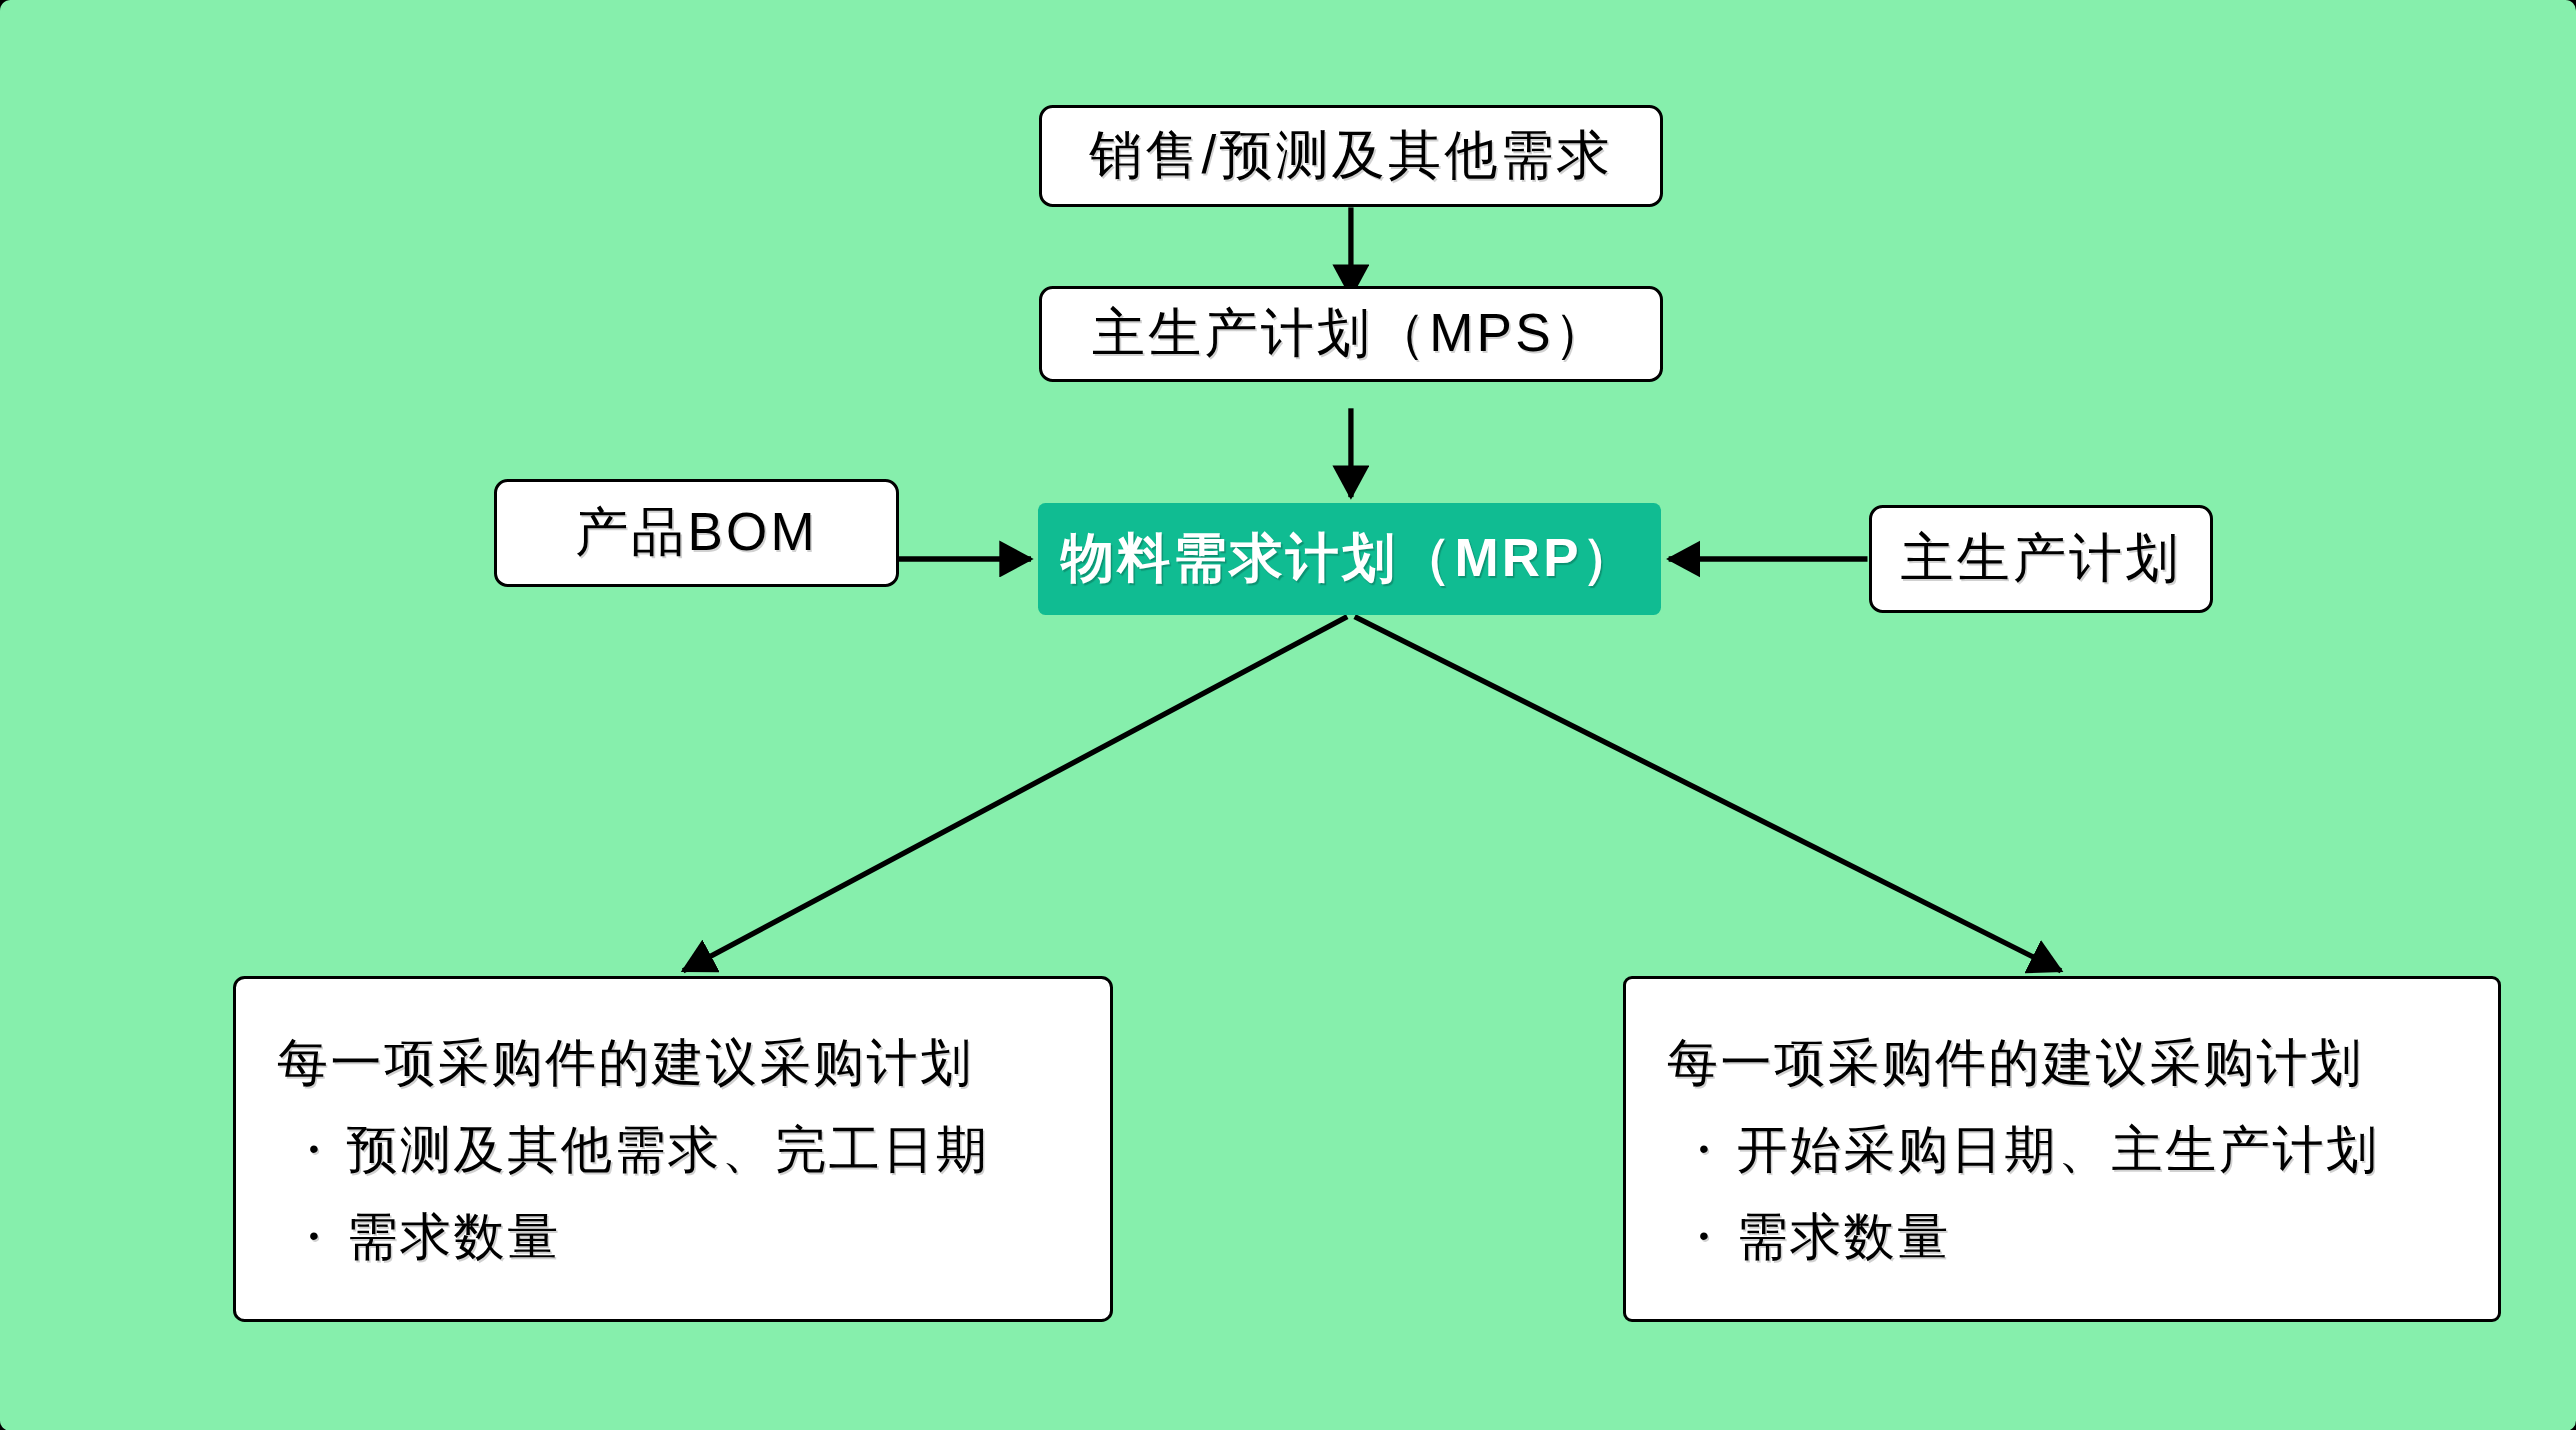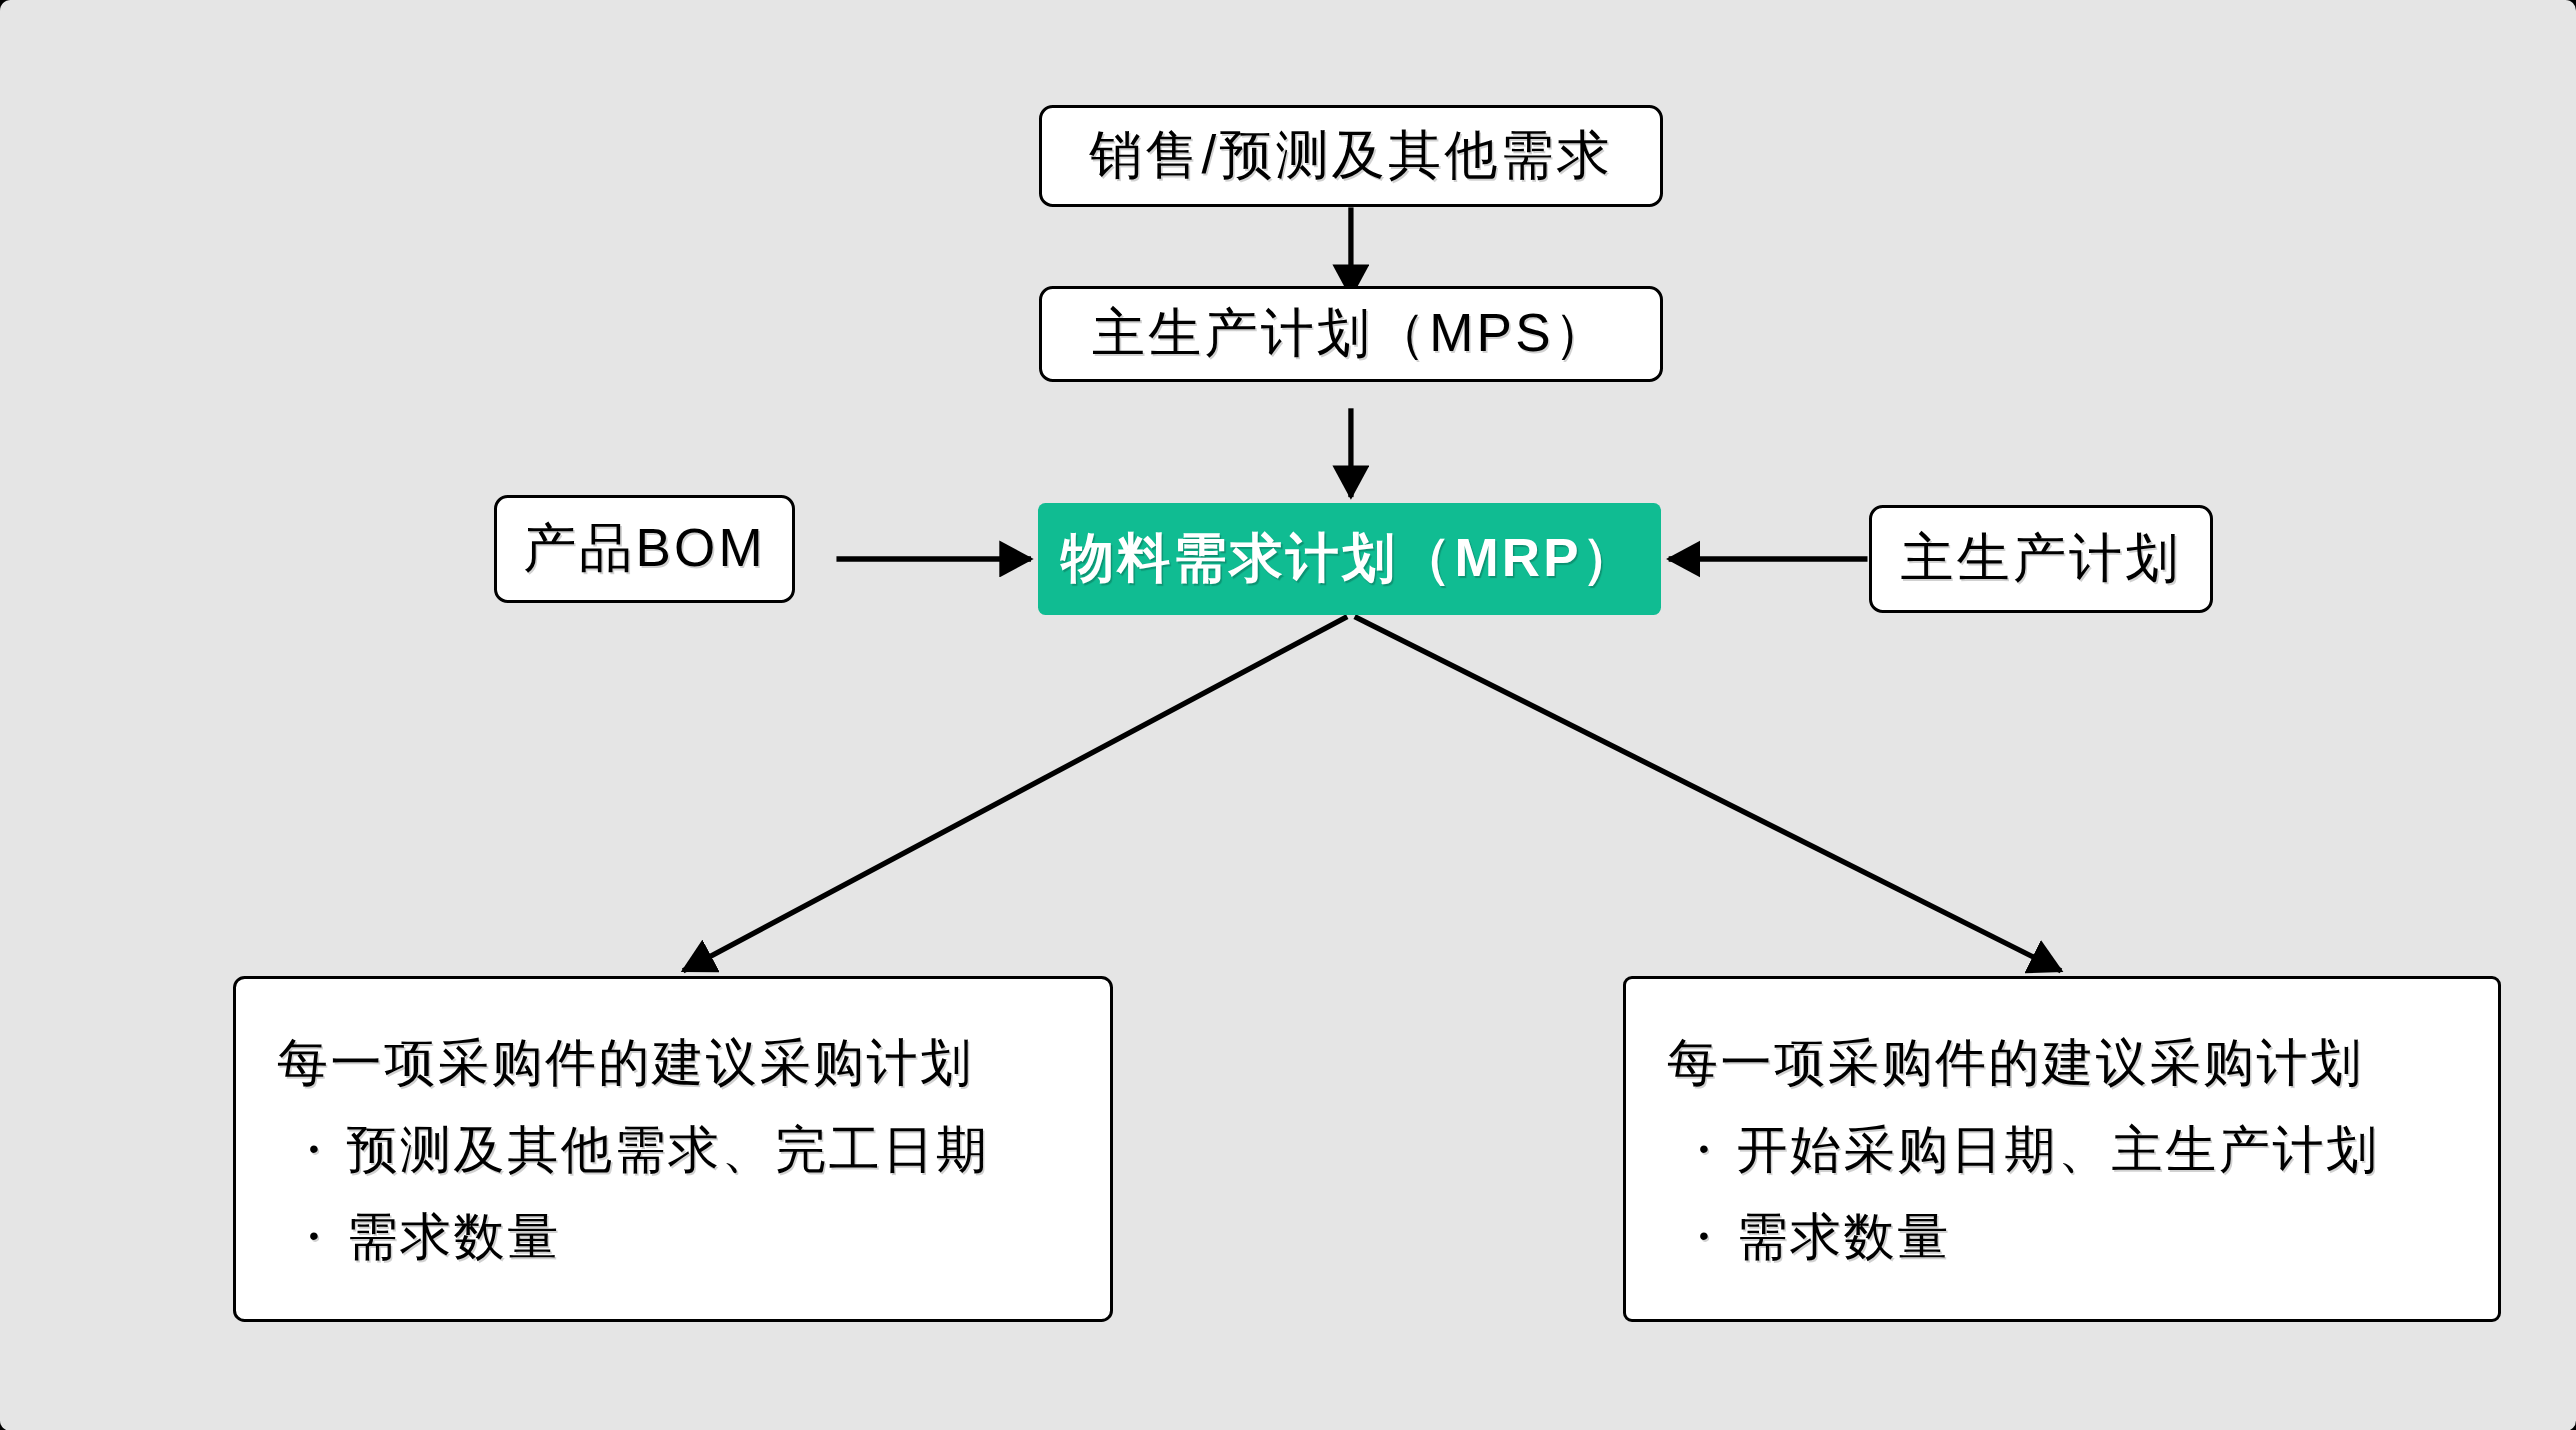--- a/index.html
+++ b/index.html
@@ -12,21 +12,21 @@
   }
   #stage {
     position: relative;
     width: 2576px;
     height: 1431px;
     background: #000000;
   }
   #canvas {
     position: absolute;
     inset: 0;
-    background: #e5e5e5;
+    background: #86efac;
     border-radius: 10.6px;
     overflow: hidden;
   }
   svg.arrow-layer {
     position: absolute;
     left: 0; top: 0;
     width: 2576px;
     height: 1431px;
     pointer-events: none;
   }
@@ -49,21 +49,21 @@
   .node.accent {
     background: #10BC92;
     border: none;
     border-radius: 7.4px;
     color: #FFFFFF;
     text-shadow: 1.6px 2.1px 1.1px rgba(0,0,0,0.22);
   }
   #node-demand     { left: 1039px; top: 105px;  width: 624px; height: 102px; }
   #node-mps        { left: 1039px; top: 286px;  width: 624px; height: 96px; }
   #node-mrp        { left: 1038px; top: 503px;  width: 623px; height: 112px; font-weight: bold; }
-  #node-bom        { left: 494px;  top: 495px;  width: 301px;  height: 108px; }
+  #node-bom        { left: 494px;  top: 479px;  width: 405px;  height: 108px; }
   #node-inventory  { left: 1869px; top: 505px;  width: 344px;  height: 108px; }
 
   .panel {
     position: absolute;
     box-sizing: border-box;
     background: #FFFFFF;
     border: 3.2px solid #000000;
     border-radius: 11.6px;
     padding: 41px 26.4px 0 41px;
     font-size: 51px;

